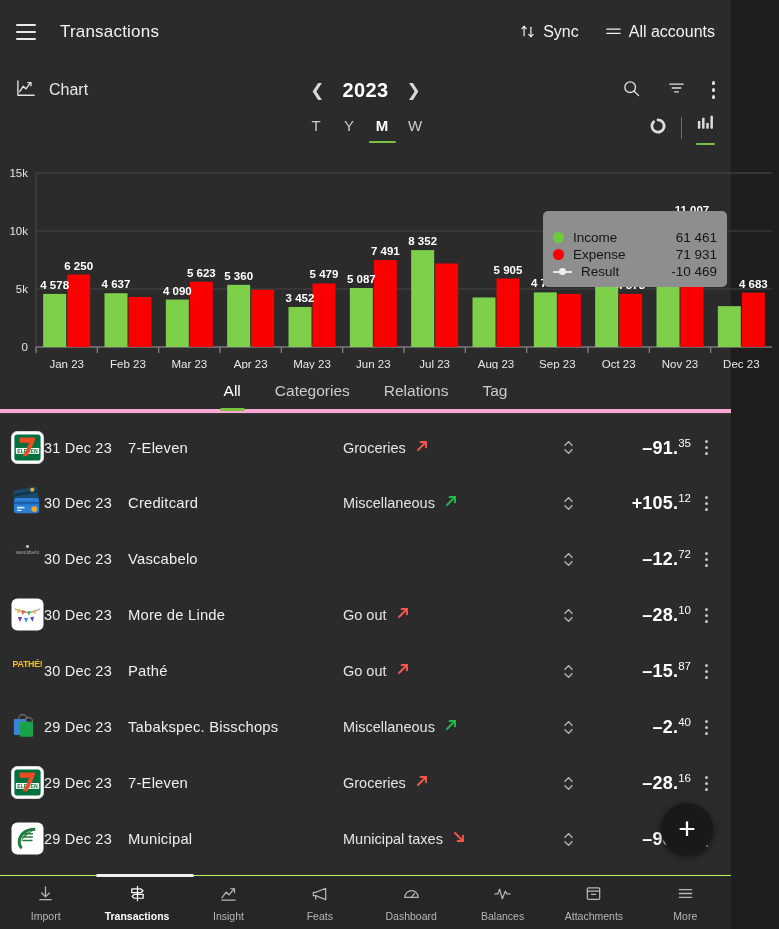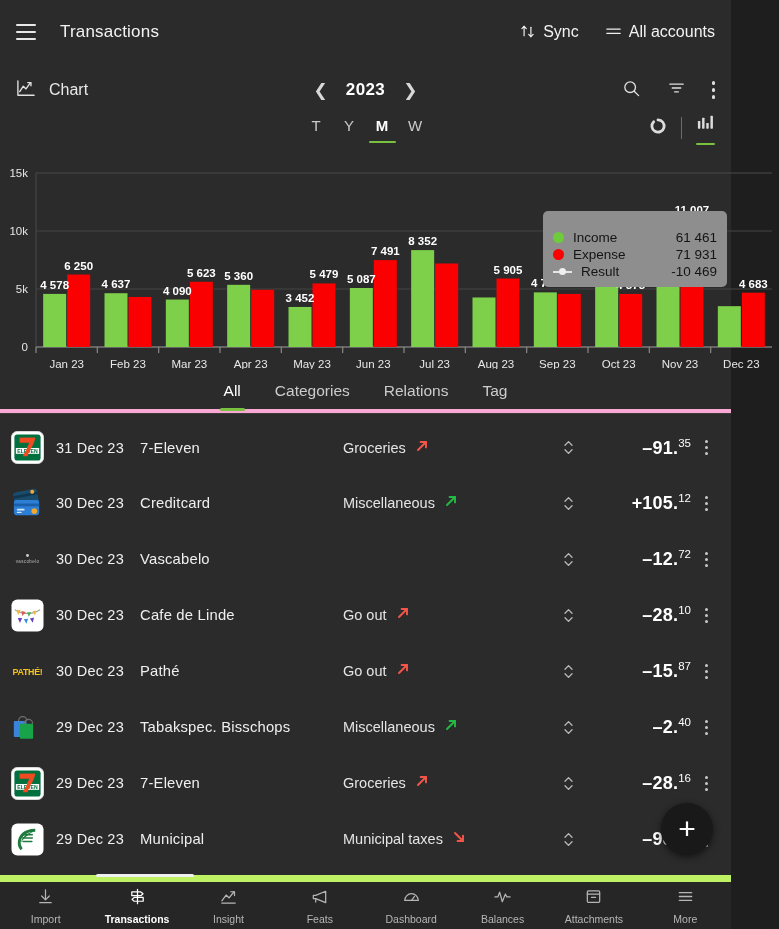--- a/index.html
+++ b/index.html
@@ -39,21 +39,21 @@
     height: 54px; flex:0 0 54px;
     display:flex; align-items:center; padding: 0 16px;
     position: relative;
   }
   .chart-label { display:flex; align-items:center; gap:13px; color:#e8e8e8; font-size:16px;}
   .year-nav {
     position:absolute; left:50%; transform:translateX(-50%);
     display:flex; align-items:center; gap:18px;
   }
   .chev { color:#d8d8d8; font-size:17px; cursor:pointer; line-height:1; user-select:none; }
-  .year-value { color:#ffffff; font-size:17px; font-weight:600; letter-spacing:.4px;}
+  .year-value { color:#ffffff; font-size:20px; font-weight:600; letter-spacing:.4px;}
   .chart-header-right { margin-left:auto; display:flex; align-items:center; gap:26px; }
   .hdr-icon { cursor:pointer; display:block; }
 
   
   .period-row {
     height:40px; flex:0 0 40px;
     display:flex; align-items:flex-start; justify-content:center;
     position:relative;
   }
   .period-tabs { display:flex; gap:0px; }
@@ -108,21 +108,21 @@
     content:""; position:absolute; left:0; right:0; bottom:0; height:3px;
     background:#79c240; border-radius:2px;
   }
 
   
   .tx-list { flex:1; overflow:hidden; background:#2b2b2b; }
   .tx-row {
     height:56px; display:flex; align-items:center; padding:12px 10px 0 10px;
     cursor:pointer;
   }
-  .tx-icon { width:34px; height:34px; flex:0 0 34px; margin-right:12px; display:flex; align-items:center; justify-content:center; }
+  .tx-icon { width:34px; height:34px; flex:0 0 34px; display:flex; justify-content:center; }
   .tx-date { color:#efefef; font-size:14.5px; width:84px; flex:0 0 84px; letter-spacing:.2px;}
   .tx-payee { color:#efefef; font-size:14.8px; flex:1; letter-spacing:.2px;}
   .tx-cat-wrap { width:210px; flex:0 0 210px; display:flex; align-items:center; gap:9px;}
   .tx-cat { color:#e4e4e4; font-size:14.5px; }
   .tx-sort { width:30px; flex:0 0 30px; display:flex; align-items:center; justify-content:center;}
   .tx-amt {
     width:108px; flex:0 0 108px; text-align:right; color:#ffffff;
     font-size:18px; font-weight:bold; letter-spacing:.2px;
   }
   .tx-amt sup { font-size:11.5px; font-weight:normal; vertical-align:super; letter-spacing:0;}
@@ -137,21 +137,21 @@
     background:#191919; color:#fff;
     display:flex; align-items:center; justify-content:center;
     font-size:30px; font-weight:300; cursor:pointer; z-index:20;
     box-shadow:0 2px 7px rgba(0,0,0,.55); line-height:1;
   }
 
   
   .bottom-nav {
     height:54px; flex:0 0 54px; background:#262626;
     display:flex; align-items:center; z-index:15;
-    border-top:7px solid #bef264;
+    border-top:1px solid #bef264;
   }
   .bn-item { flex:1; display:flex; flex-direction:column; align-items:center; gap:3px; cursor:pointer; }
   .bn-label { font-size:10.5px; color:#b6b6b6; }
   .bn-item.active .bn-label { color:#ffffff; font-weight:bold; }
   .bn-item.active svg { stroke:#ffffff; }
   .nav-indicator {
     position:absolute; left:96px; bottom:52px; width:98px; height:3px;
     background:#f0f0f0; border-radius:2px; z-index:16;
   }
   .bar-label { font-size:11.5px; font-weight:bold; fill:#ffffff; font-family:"Liberation Sans", sans-serif;}
@@ -474,21 +474,21 @@
         <path d="M5.5 11.6 10 11.2 7.5 16.5z" fill="#F2B83C"></path>
         <path d="M10.8 12.4 15.3 13.4 11.6 17.6z" fill="#E05A4F"></path>
         <path d="M16.4 13.6 20.8 13.6 18.4 18.2z" fill="#4CAF50"></path>
         <path d="M22 12.9 26.2 11.9 24.8 17z" fill="#F2B83C"></path>
         <path d="M7 19.5 11.5 19.5 9.2 24.6z" fill="#6A3FBF"></path>
         <path d="M13.3 20.8 17.6 20.4 15.8 25.6z" fill="#2F8FD8"></path>
         <path d="M19.5 20 23.8 19 22.4 24.4z" fill="#6A3FBF"></path>
       </svg>
         </div>
        <div class="tx-date">30 Dec 23</div>
-       <div class="tx-payee">Cafe de Linde</div>
+       <div class="tx-payee">More de Linde</div>
        <div class="tx-cat-wrap">
          <span class="tx-cat">Go out</span>
          <span><svg width="14" height="14" viewBox="0 0 14 14" fill="none" stroke="#F4564A" stroke-width="1.9" stroke-linecap="round" stroke-linejoin="round">
               <path d="M3 11 11 3"></path>
               <path d="M5.6 3H11v5.4"></path>
             </svg></span>
        </div>
        <div class="tx-sort">
          <svg width="11" height="17" viewBox="0 0 11 17" fill="none" stroke="#b9b9b9" stroke-width="1.3" stroke-linecap="round" stroke-linejoin="round">
            <path d="M2 6.3 5.5 2.6 9 6.3"></path>

